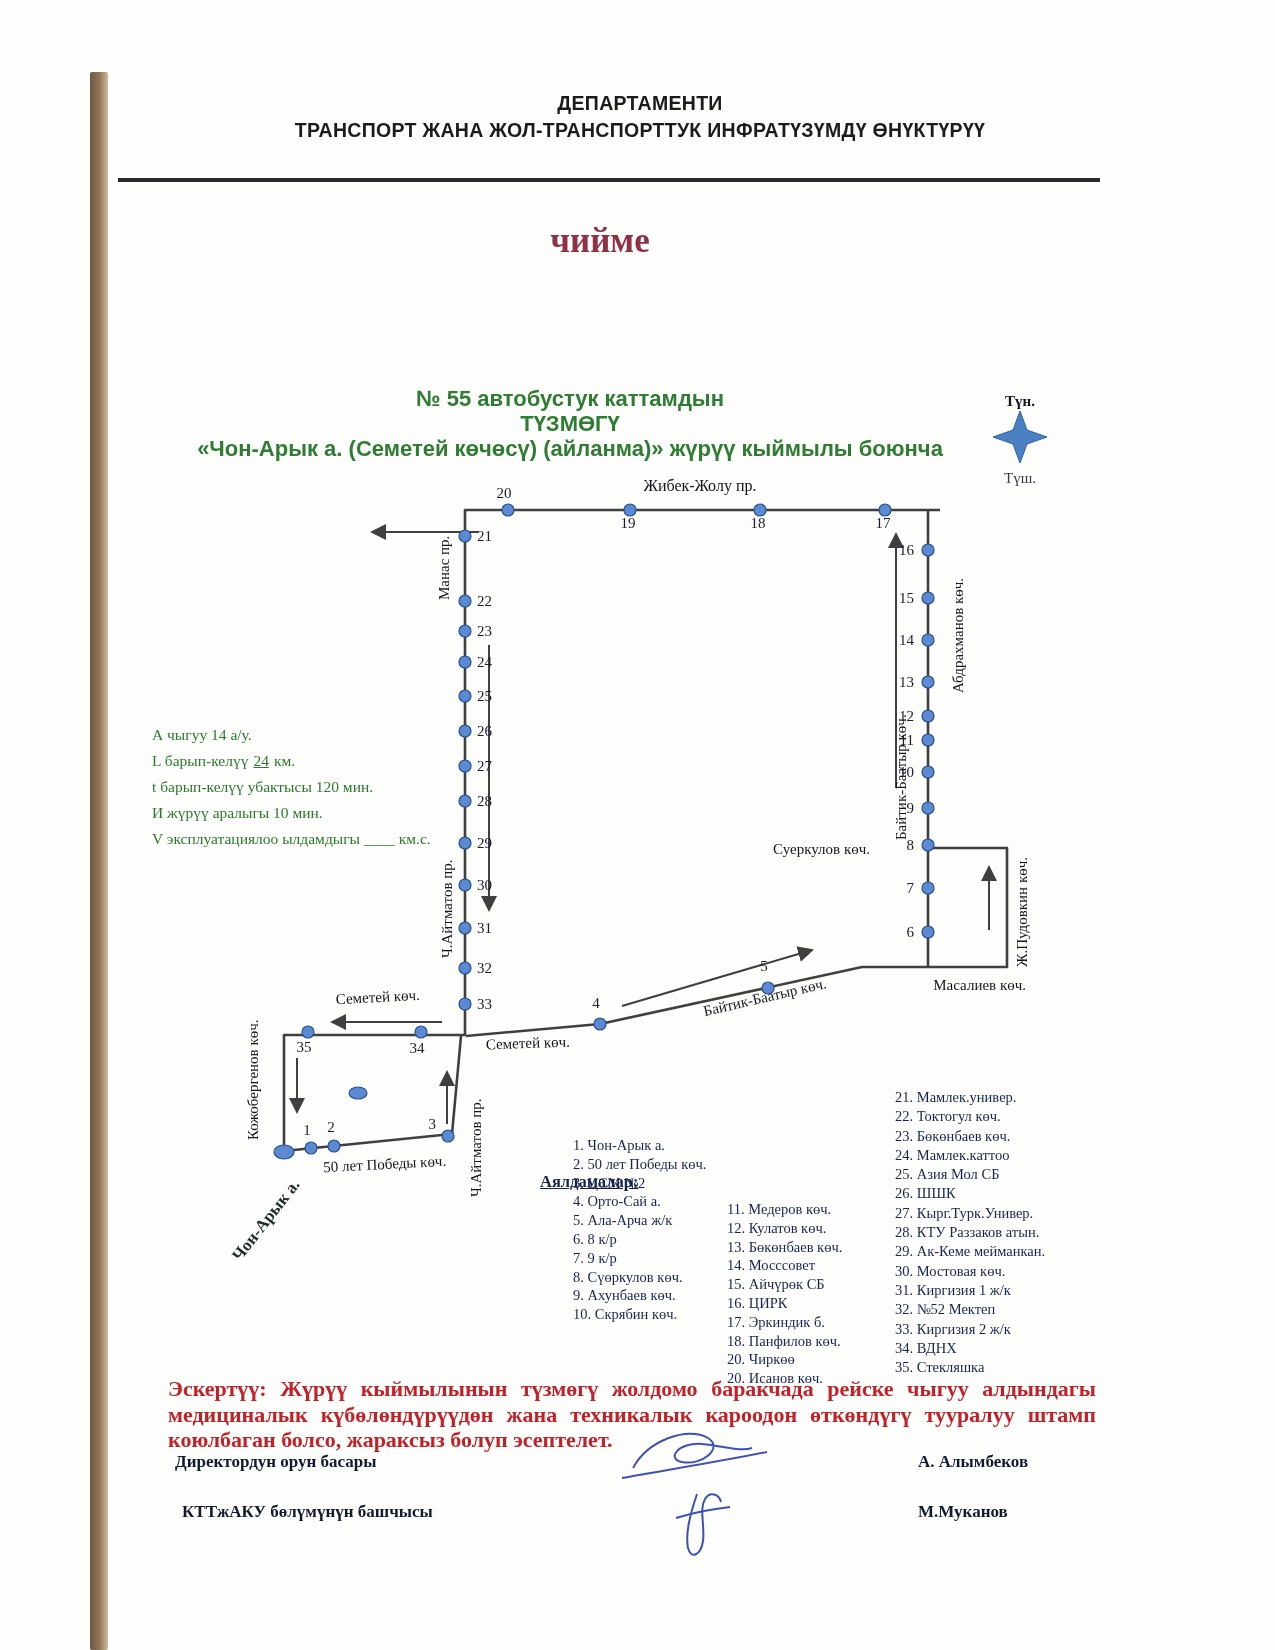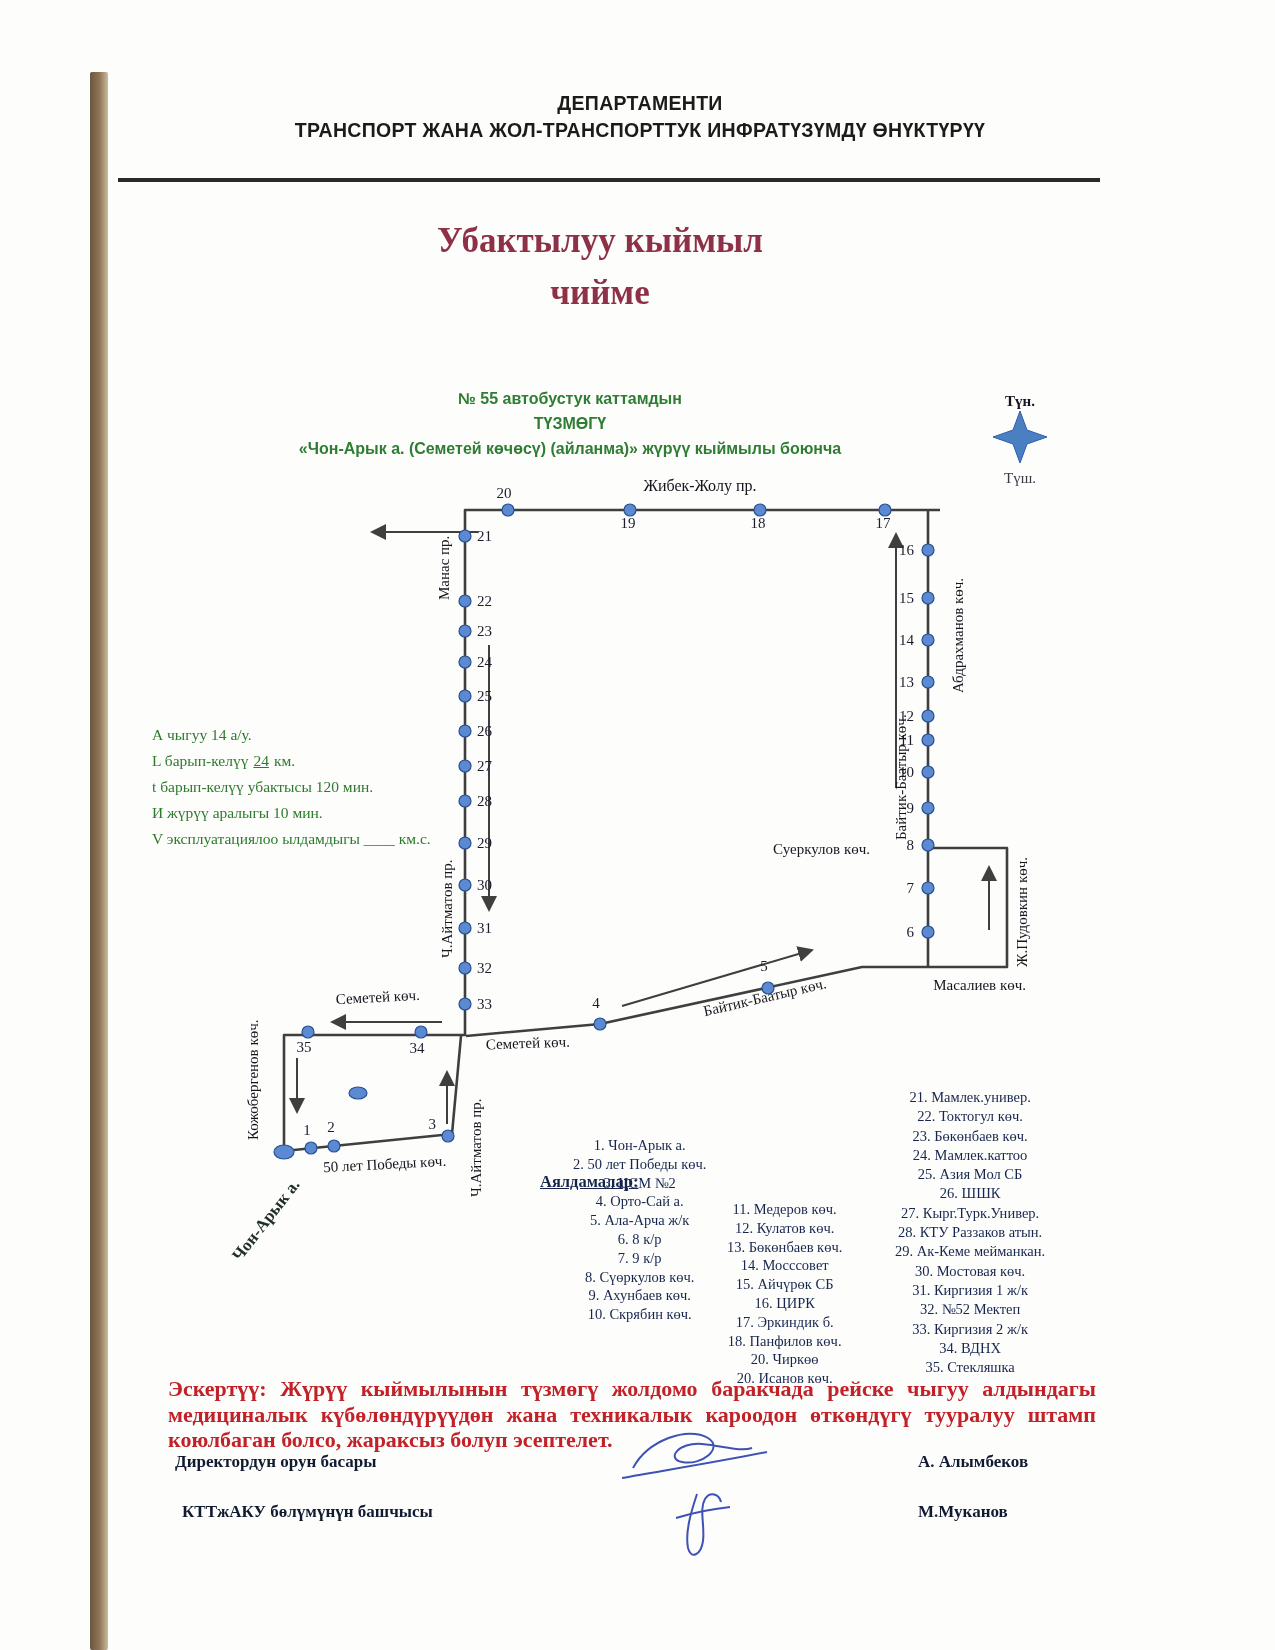--- a/index.html
+++ b/index.html
@@ -19,32 +19,32 @@
     color:#1b1b1b;font-size:19.5px;line-height:27px;letter-spacing:.3px;
   }
   .rule{position:absolute;left:118px;top:178px;width:982px;height:4px;background:#2a2a2a;}
   .title{
     position:absolute;left:150px;top:215px;width:900px;text-align:center;
     color:#8e3146;font-weight:bold;font-size:35px;line-height:52px;
   }
   .subtitle{
     position:absolute;left:130px;top:386px;width:880px;text-align:center;
     color:#2e7d32;font-weight:bold;font-family:"Liberation Sans",sans-serif;
-    font-size:16px;line-height:25px;
+    font-size:22px;line-height:25px;
   }
   .specs{
     position:absolute;left:152px;top:722px;color:#2c7a2c;
     font-size:15.5px;line-height:26px;
   }
   .specs .u{text-decoration:underline;padding:0 5px;}
   .stops-head{
     position:absolute;left:540px;top:1172px;font-size:16.5px;font-weight:bold;
     color:#14244d;text-decoration:underline;
   }
-  .col{position:absolute;color:#17264f;font-size:14.5px;line-height:18.8px;white-space:nowrap;text-align:center;}
+  .col{position:absolute;color:#17264f;font-size:14.5px;line-height:18.8px;white-space:nowrap;}
   .col1{left:540px;top:1136px;margin-left:33px;}
   .col2{left:727px;top:1200px;}
   .col3{left:895px;top:1088px;line-height:19.3px;}
   .note{
     position:absolute;left:168px;top:1376px;width:928px;
     color:#c22128;font-size:22px;line-height:25.5px;font-weight:bold;text-align:justify;
   }
   .sig{position:absolute;font-weight:bold;color:#101a30;font-size:17px;white-space:nowrap;}
   .sig-role1{left:175px;top:1452px;}
   .sig-name1{left:918px;top:1452px;}
@@ -58,21 +58,20 @@
 <div class="page">
   <div class="scan-edge"></div>
 
   <div class="hdr">
     <div>ДЕПАРТАМЕНТИ</div>
     <div>ТРАНСПОРТ ЖАНА ЖОЛ-ТРАНСПОРТТУК ИНФРАТҮЗҮМДҮ ӨНҮКТҮРҮҮ</div>
   </div>
   <div class="rule"></div>
 
   <div class="title">
-    <div>Убактылуу кыймыл</div>
     <div>чийме</div>
   </div>
 
   <div class="subtitle">
     <div>№ 55  автобустук каттамдын</div>
     <div>ТҮЗМӨГҮ</div>
     <div>«Чон-Арык а. (Семетей көчөсү) (айланма)»  жүрүү кыймылы боюнча</div>
   </div>
 
   <div class="specs">

